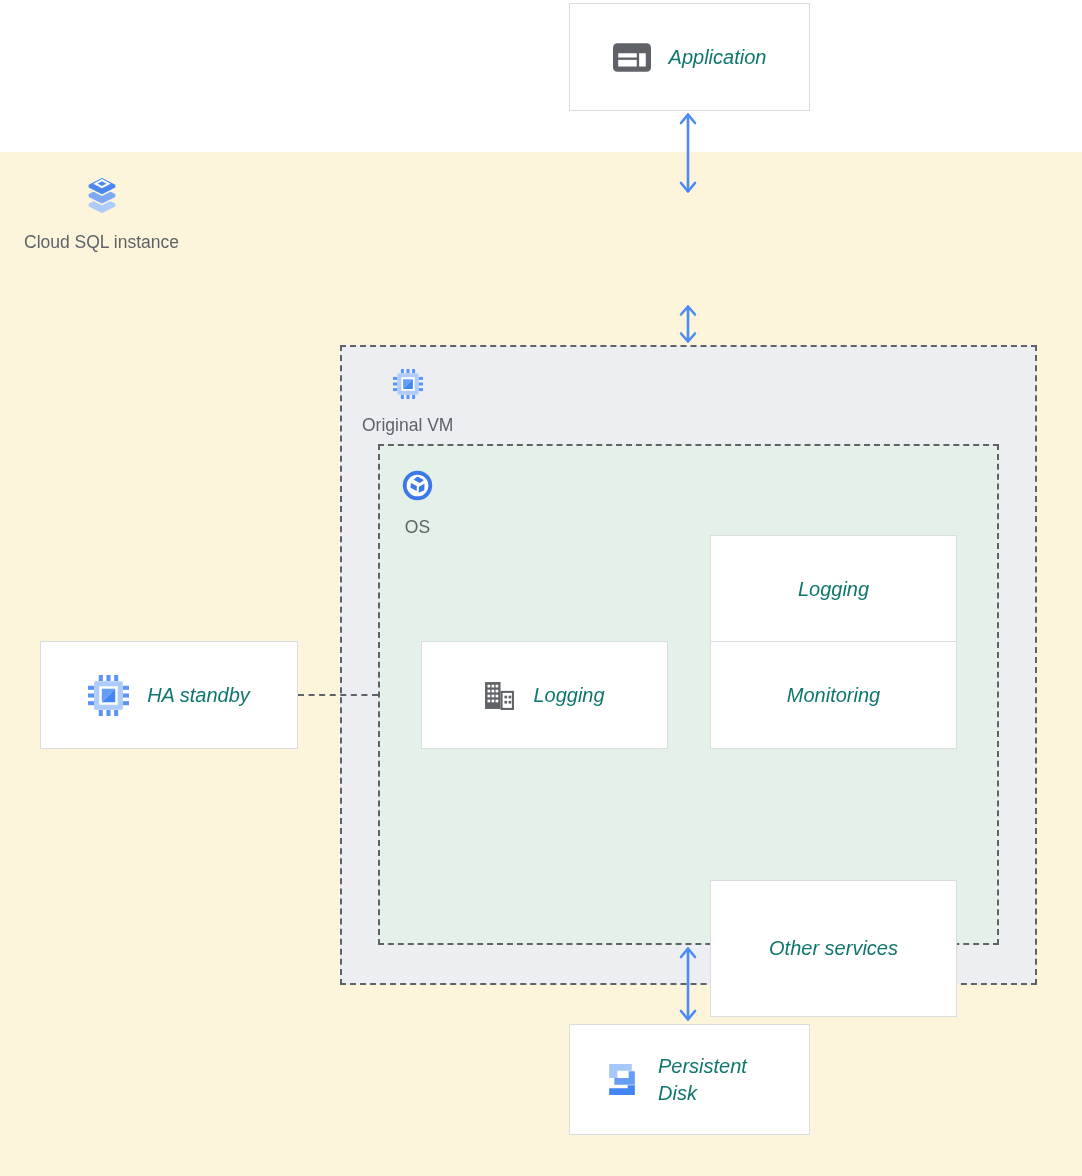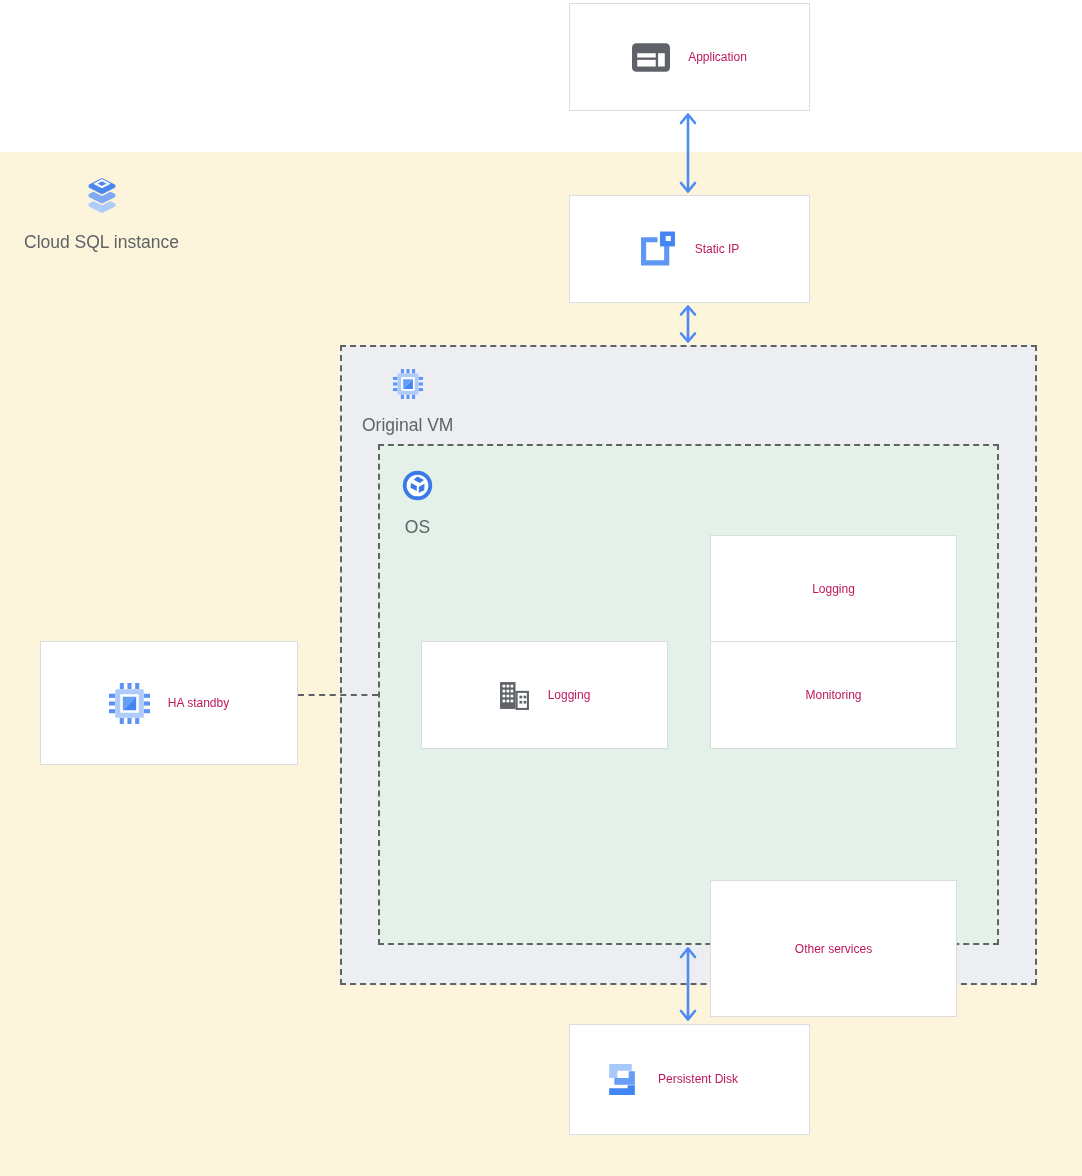--- a/index.html
+++ b/index.html
@@ -23,24 +23,24 @@
   .vm-label { left:362px; top:369px; }
   .os-label { left:402px; top:470px; }
   .ctr-label .icn { display:flex; align-items:center; }
 
   
   .node {
     position:absolute; box-sizing:border-box; background:#ffffff;
     border:1px solid #dadce0; display:flex; align-items:center; justify-content:center;
     gap:18px;
   }
-  .node-label { font-size:12px; color:#be185d; }
+  .node-label { font-size:20px; color:#0f766e;font-style:italic; }
   #node-application   { left:569px; top:3px;    width:241px; height:108px; }
   #node-static-ip     { left:569px; top:195px;  width:241px; height:108px; }
-  #node-ha-standby    { left:40px;  top:641px;  width:258px; height:124px; }
+  #node-ha-standby    { left:40px;  top:641px;  width:258px; height:108px; }
   #node-database      { left:421px; top:641px;  width:247px; height:108px; }
   #node-logging       { left:710px; top:487px;  width:247px; height:108px;margin-top:48px; }
   #node-monitoring    { left:710px; top:641px;  width:247px; height:108px; }
   #node-other-services{ left:710px; top:839px;  width:247px; height:137px;margin-top:41px; }
   #node-persistent-disk { left:569px; top:1024px; width:241px; height:111px; }
   #node-persistent-disk .node-label { width:118px; line-height:1.35; }
 
   
   .arrow { position:absolute; }
   .arrow-1 { left:677px; top:112px; }
@@ -123,30 +123,20 @@
       <svg width="38" height="29" viewBox="0 0 40 30">
         <rect x="0" y="0" width="40" height="30" rx="4.5" fill="#5f6368"></rect>
         <rect x="5.5" y="10.5" width="19.5" height="4.5" fill="#ffffff"></rect>
         <rect x="5.5" y="17.5" width="19.5" height="7" fill="#ffffff"></rect>
         <rect x="27.5" y="10.5" width="7" height="14" fill="#ffffff"></rect>
       </svg>
     </span>
     <span class="node-label">Application</span>
   </div>
 
-  <div class="node" id="node-static-ip">
-    <span class="node-icon">
-      <svg width="37" height="37" viewBox="0 0 36 36">
-        <path d="M26,14.5 V31 H3.5 V8.5 H17" fill="none" stroke="#5e97f6" stroke-width="5"></path>
-        <rect x="19.5" y="0.5" width="14.5" height="14.5" fill="#4285f4"></rect>
-        <rect x="25" y="4.8" width="5" height="5" fill="#ffffff"></rect>
-      </svg>
-    </span>
-    <span class="node-label">Static IP</span>
-  </div>
 
   <div class="node" id="node-ha-standby">
     <span class="node-icon">
       <svg width="41" height="41" viewBox="0 0 40 40">
         <g fill="#5b94f5">
           <rect x="10.5" y="0" width="4" height="6"></rect>
             <rect x="18" y="0" width="4" height="6"></rect>
             <rect x="25.5" y="0" width="4" height="6"></rect>
           <rect x="10.5" y="34" width="4" height="6"></rect>
             <rect x="18" y="34" width="4" height="6"></rect>

